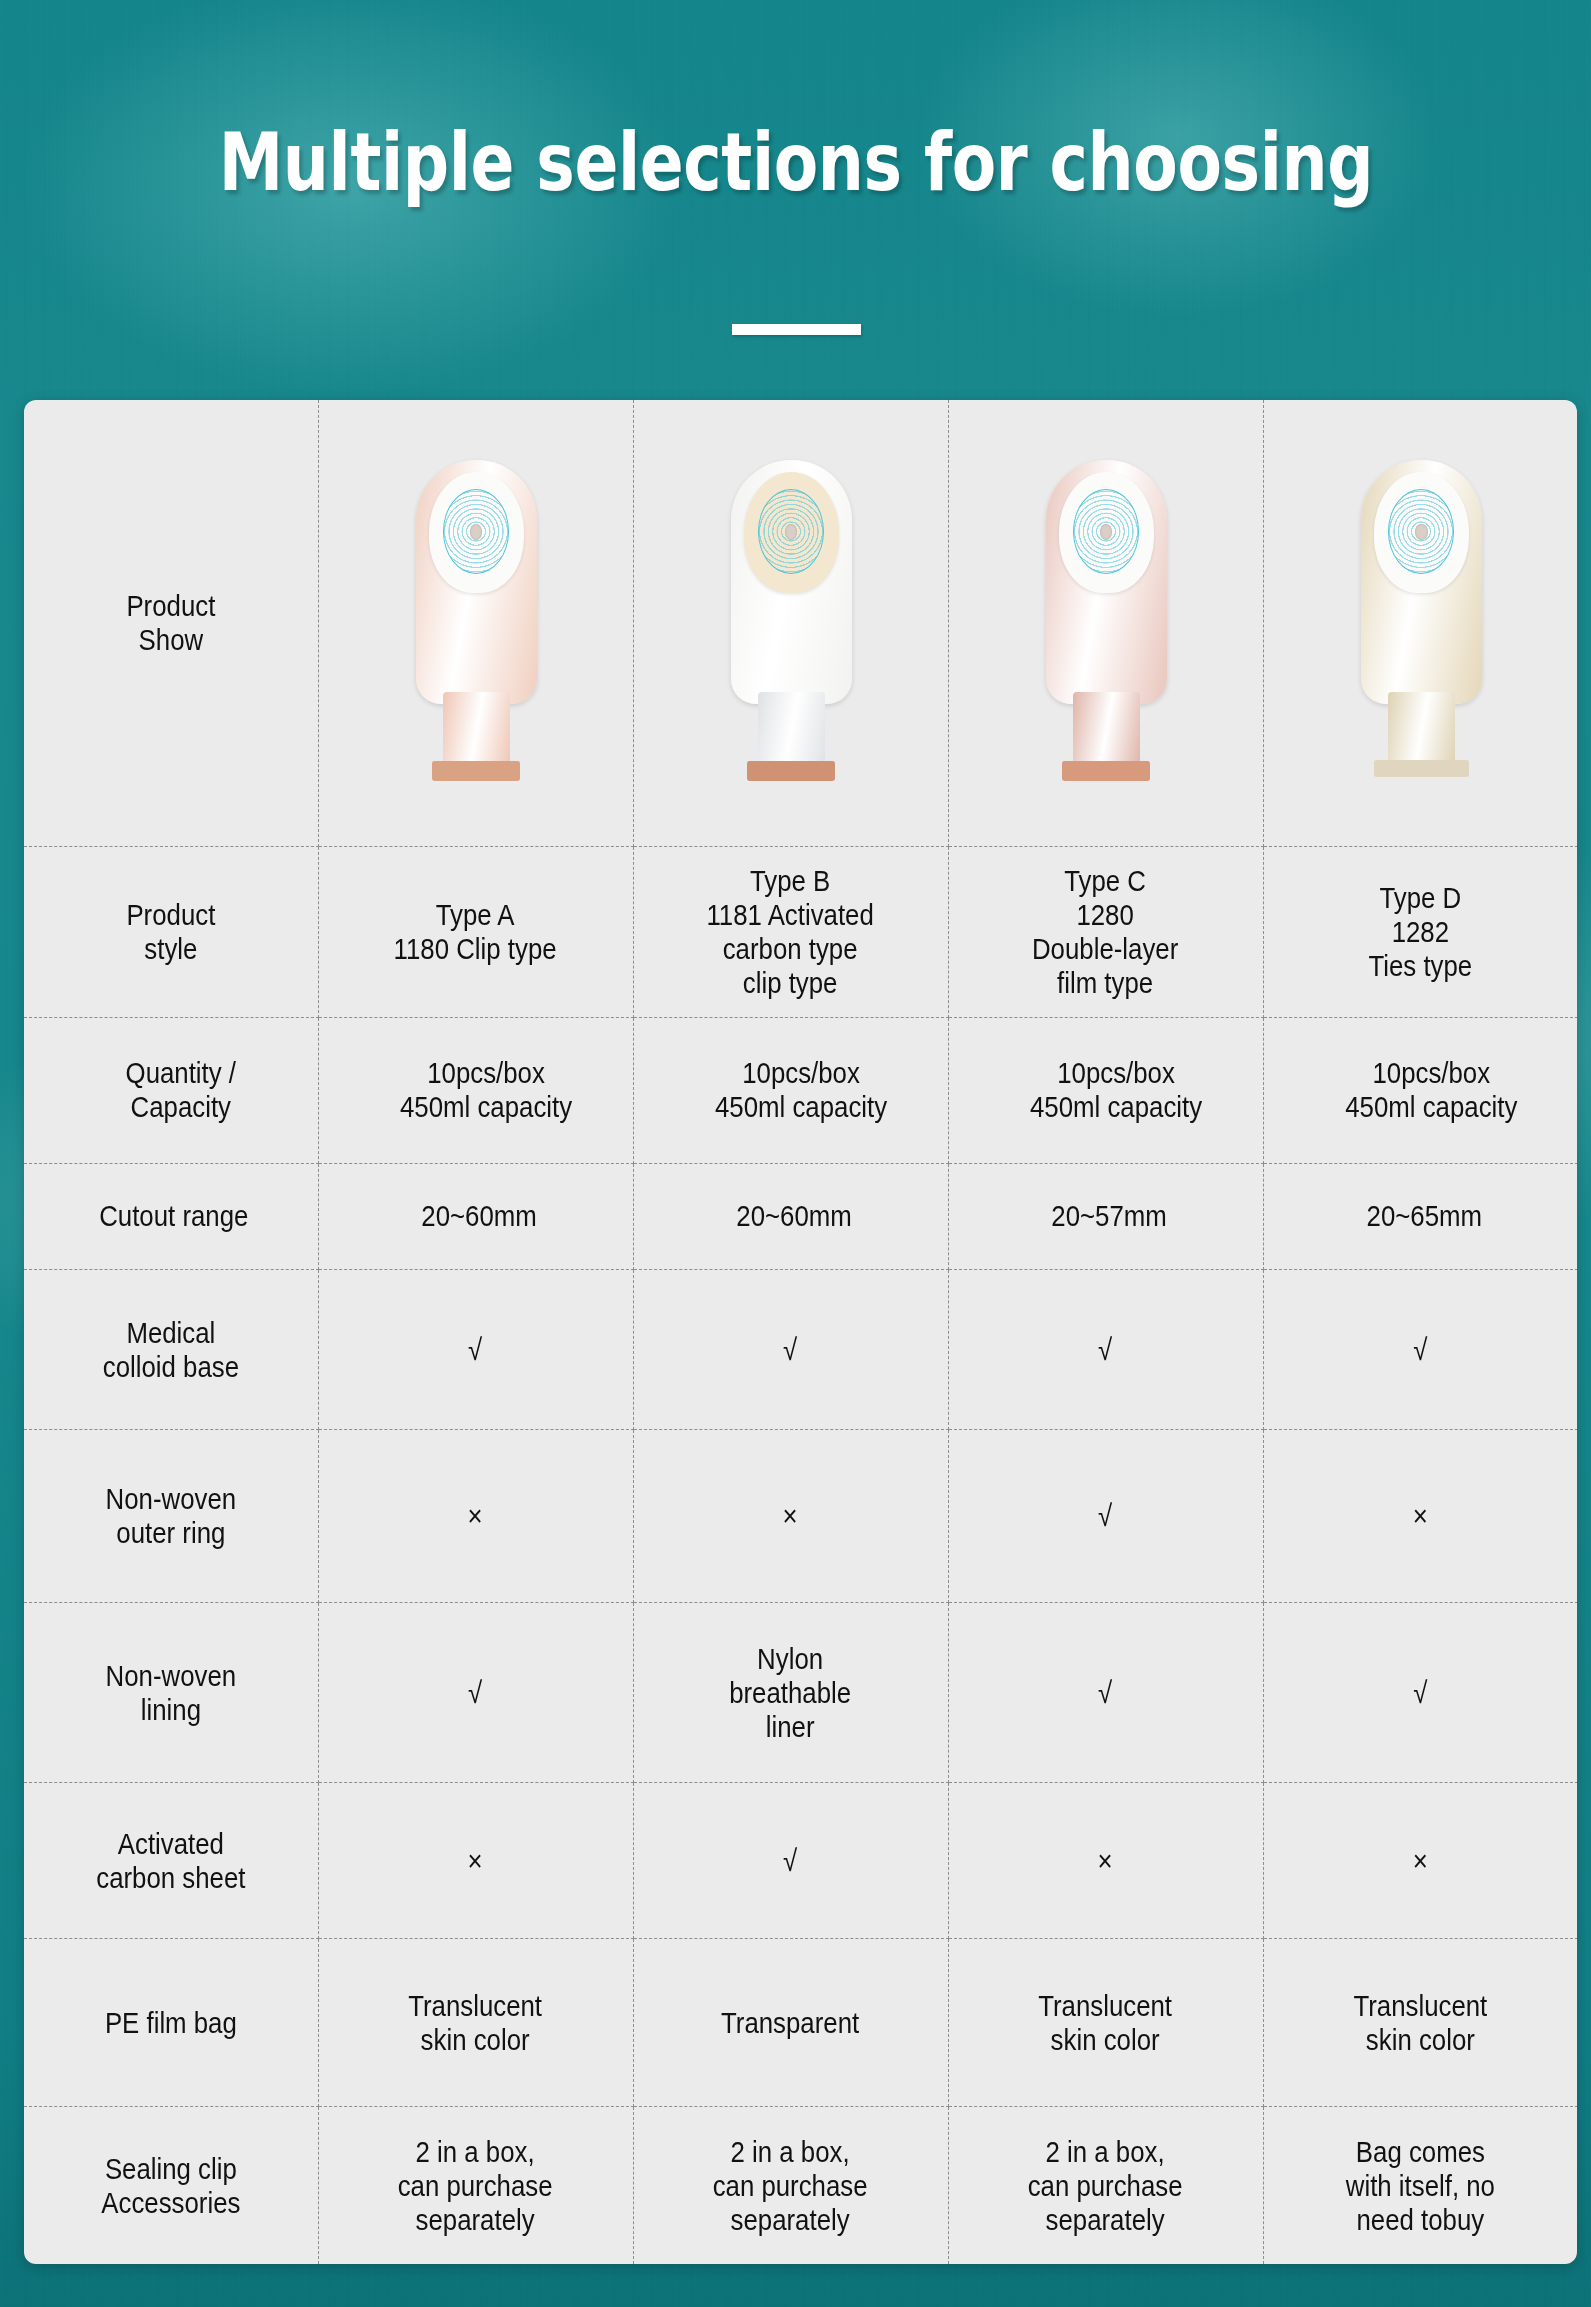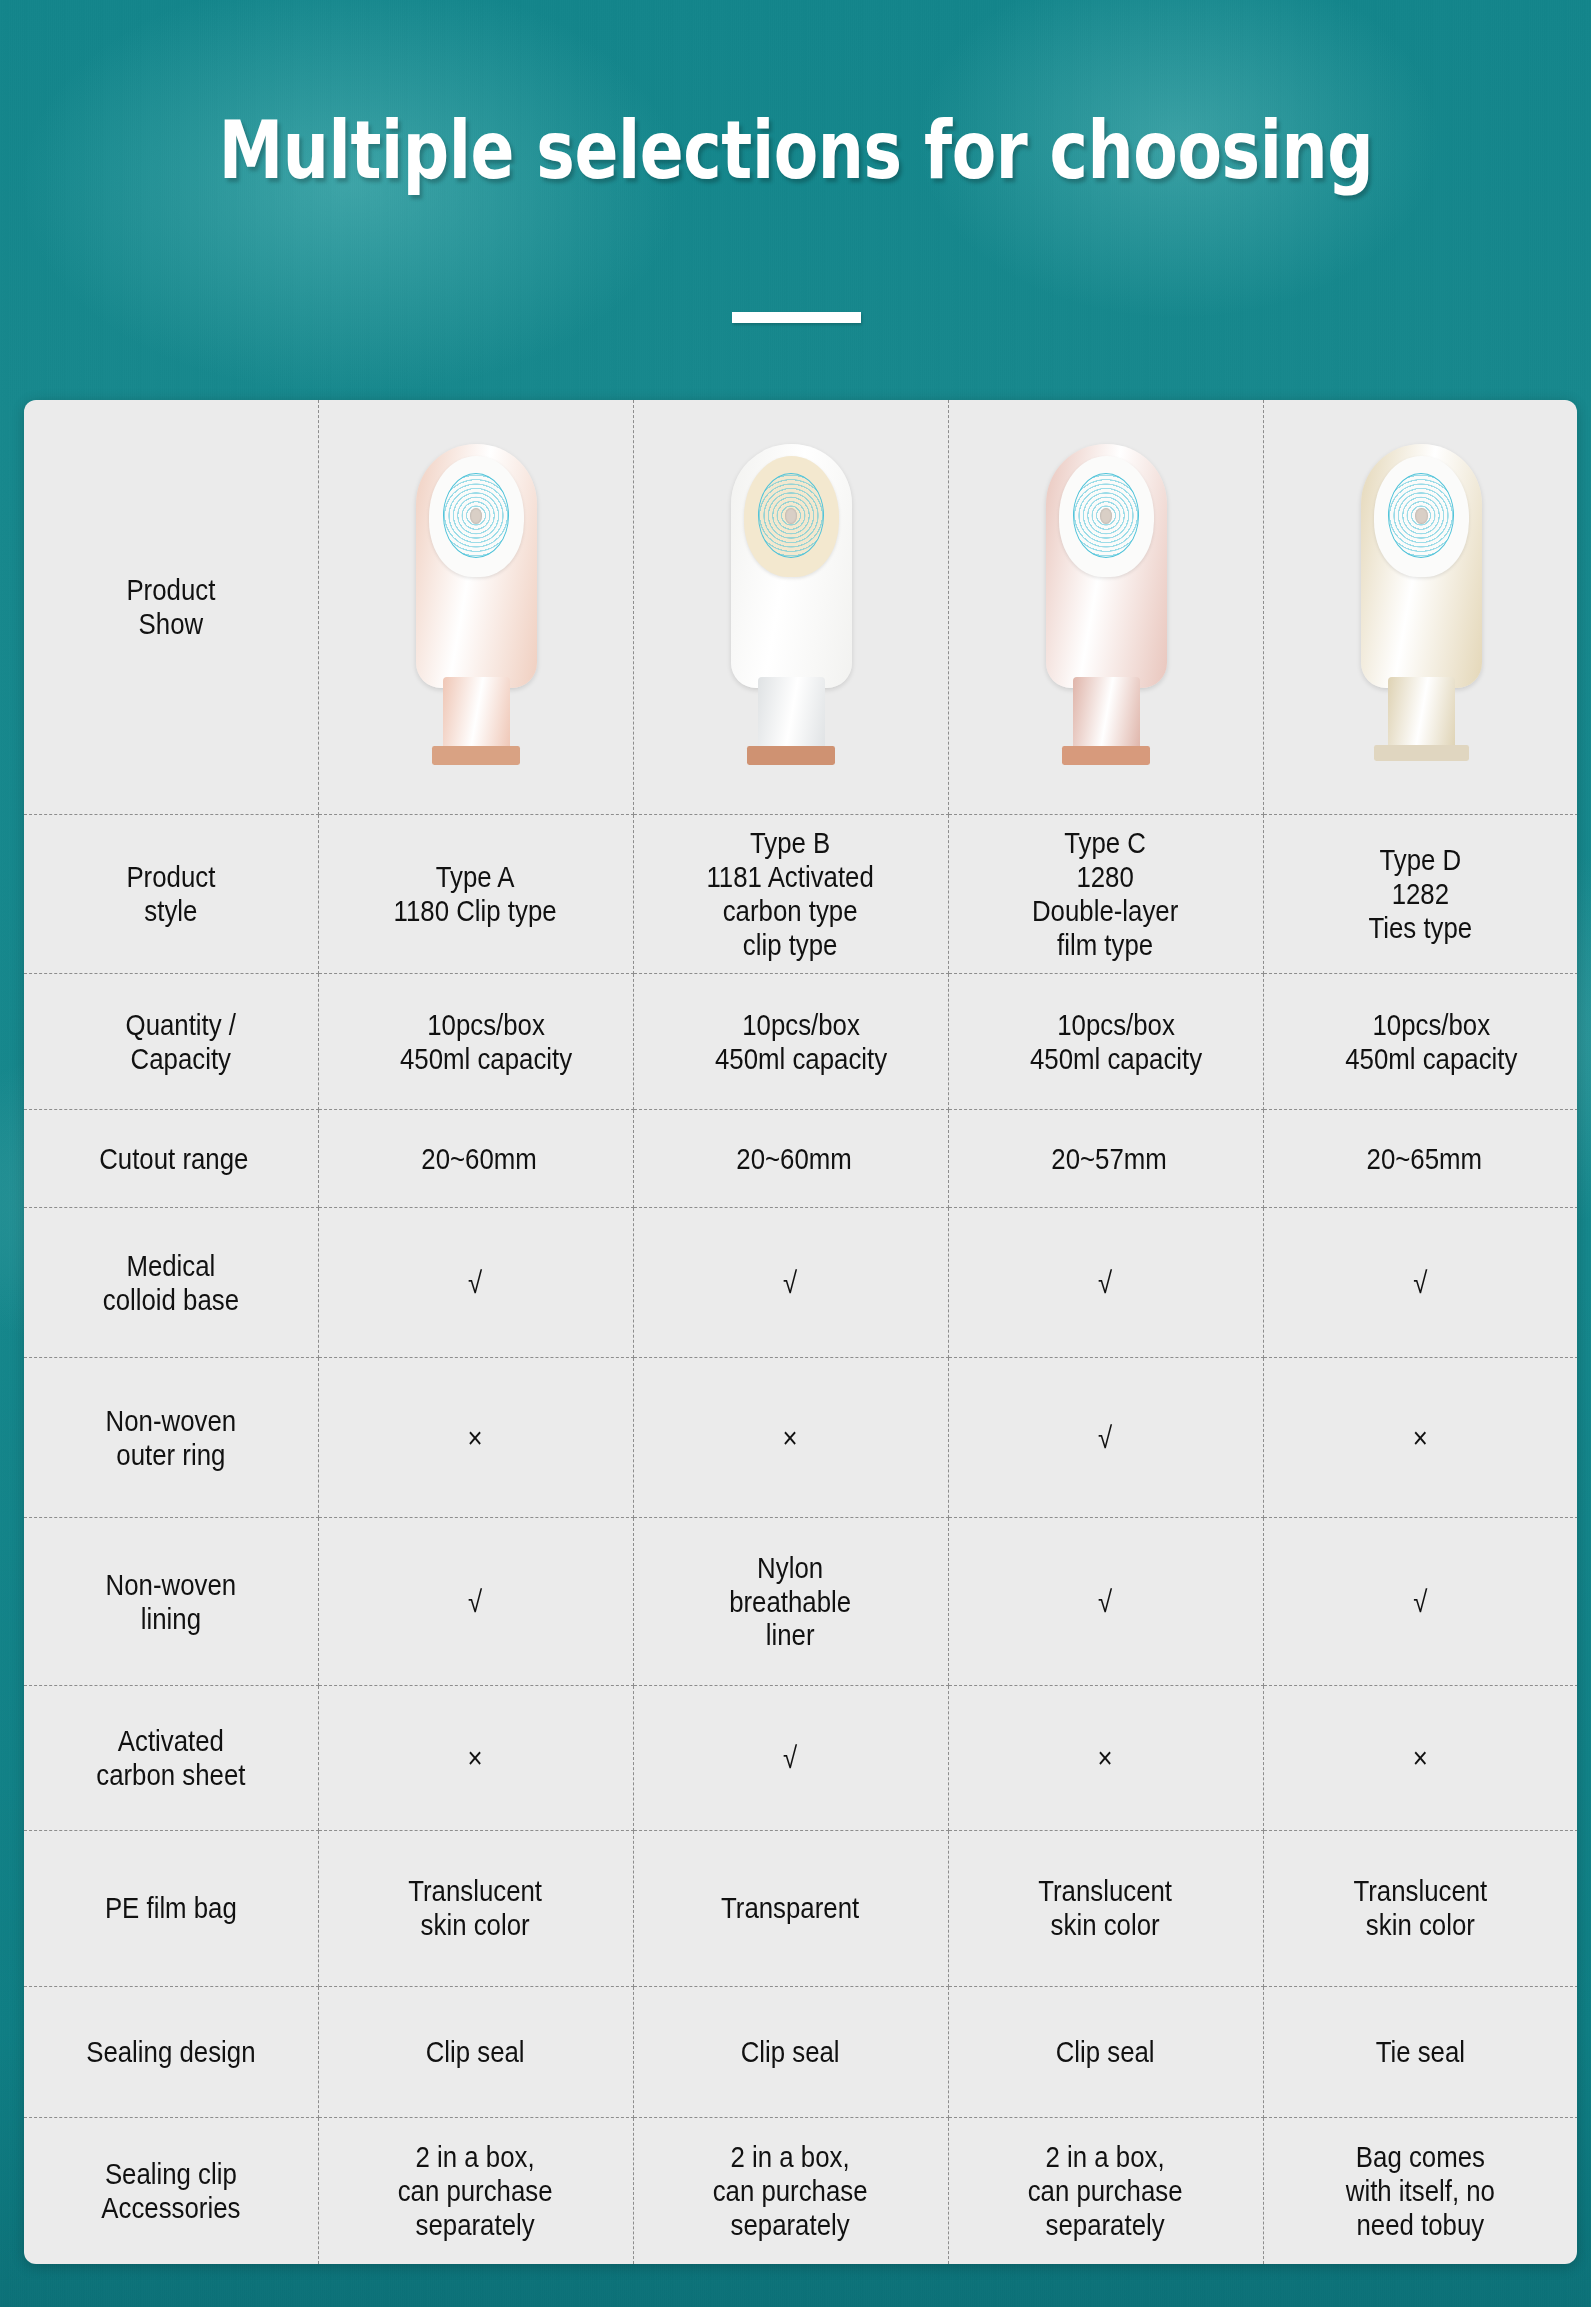--- a/index.html
+++ b/index.html
@@ -36,21 +36,21 @@
       90deg,
       rgba(255,255,255,0.10) 0px,
       rgba(255,255,255,0.10) 0.5px,
       rgba(0,0,0,0.05) 1px,
       rgba(0,0,0,0.05) 1.9px);
   }
 
   
   #header {
     position: absolute;
-    top: 0; left: 0; right: 0;
+    top: 12px; left: 0; right: 0;
     height: 368px;
   }
   #page-title {
     position: absolute;
     top: 110px;
     left: 0; right: 0;
     text-align: center;
     color: #ffffff;
     font-family: "DejaVu Sans", sans-serif;
     font-size: 81px;
@@ -448,37 +448,20 @@
           </td>
           <td>
             <span class="tx tx-blk">Translucent</span>
             <span class="tx tx-blk">skin color</span>
           </td>
           <td>
             <span class="tx tx-blk">Translucent</span>
             <span class="tx tx-blk">skin color</span>
           </td>
         </tr>
-        <tr class="r-seal">
-          <td class="row-label">
-            <span class="tx tx-blk">Sealing design</span>
-          </td>
-          <td>
-            <span class="tx tx-blk">Clip seal</span>
-          </td>
-          <td>
-            <span class="tx tx-blk">Clip seal</span>
-          </td>
-          <td>
-            <span class="tx tx-blk">Clip seal</span>
-          </td>
-          <td>
-            <span class="tx tx-blk">Tie seal</span>
-          </td>
-        </tr>
         <tr class="r-clip">
           <td class="row-label">
             <span class="tx tx-blk">Sealing clip</span>
             <span class="tx tx-blk">Accessories</span>
           </td>
           <td>
             <span class="tx tx-blk">2 in a box,</span>
             <span class="tx tx-blk">can purchase</span>
             <span class="tx tx-blk">separately</span>
           </td>

